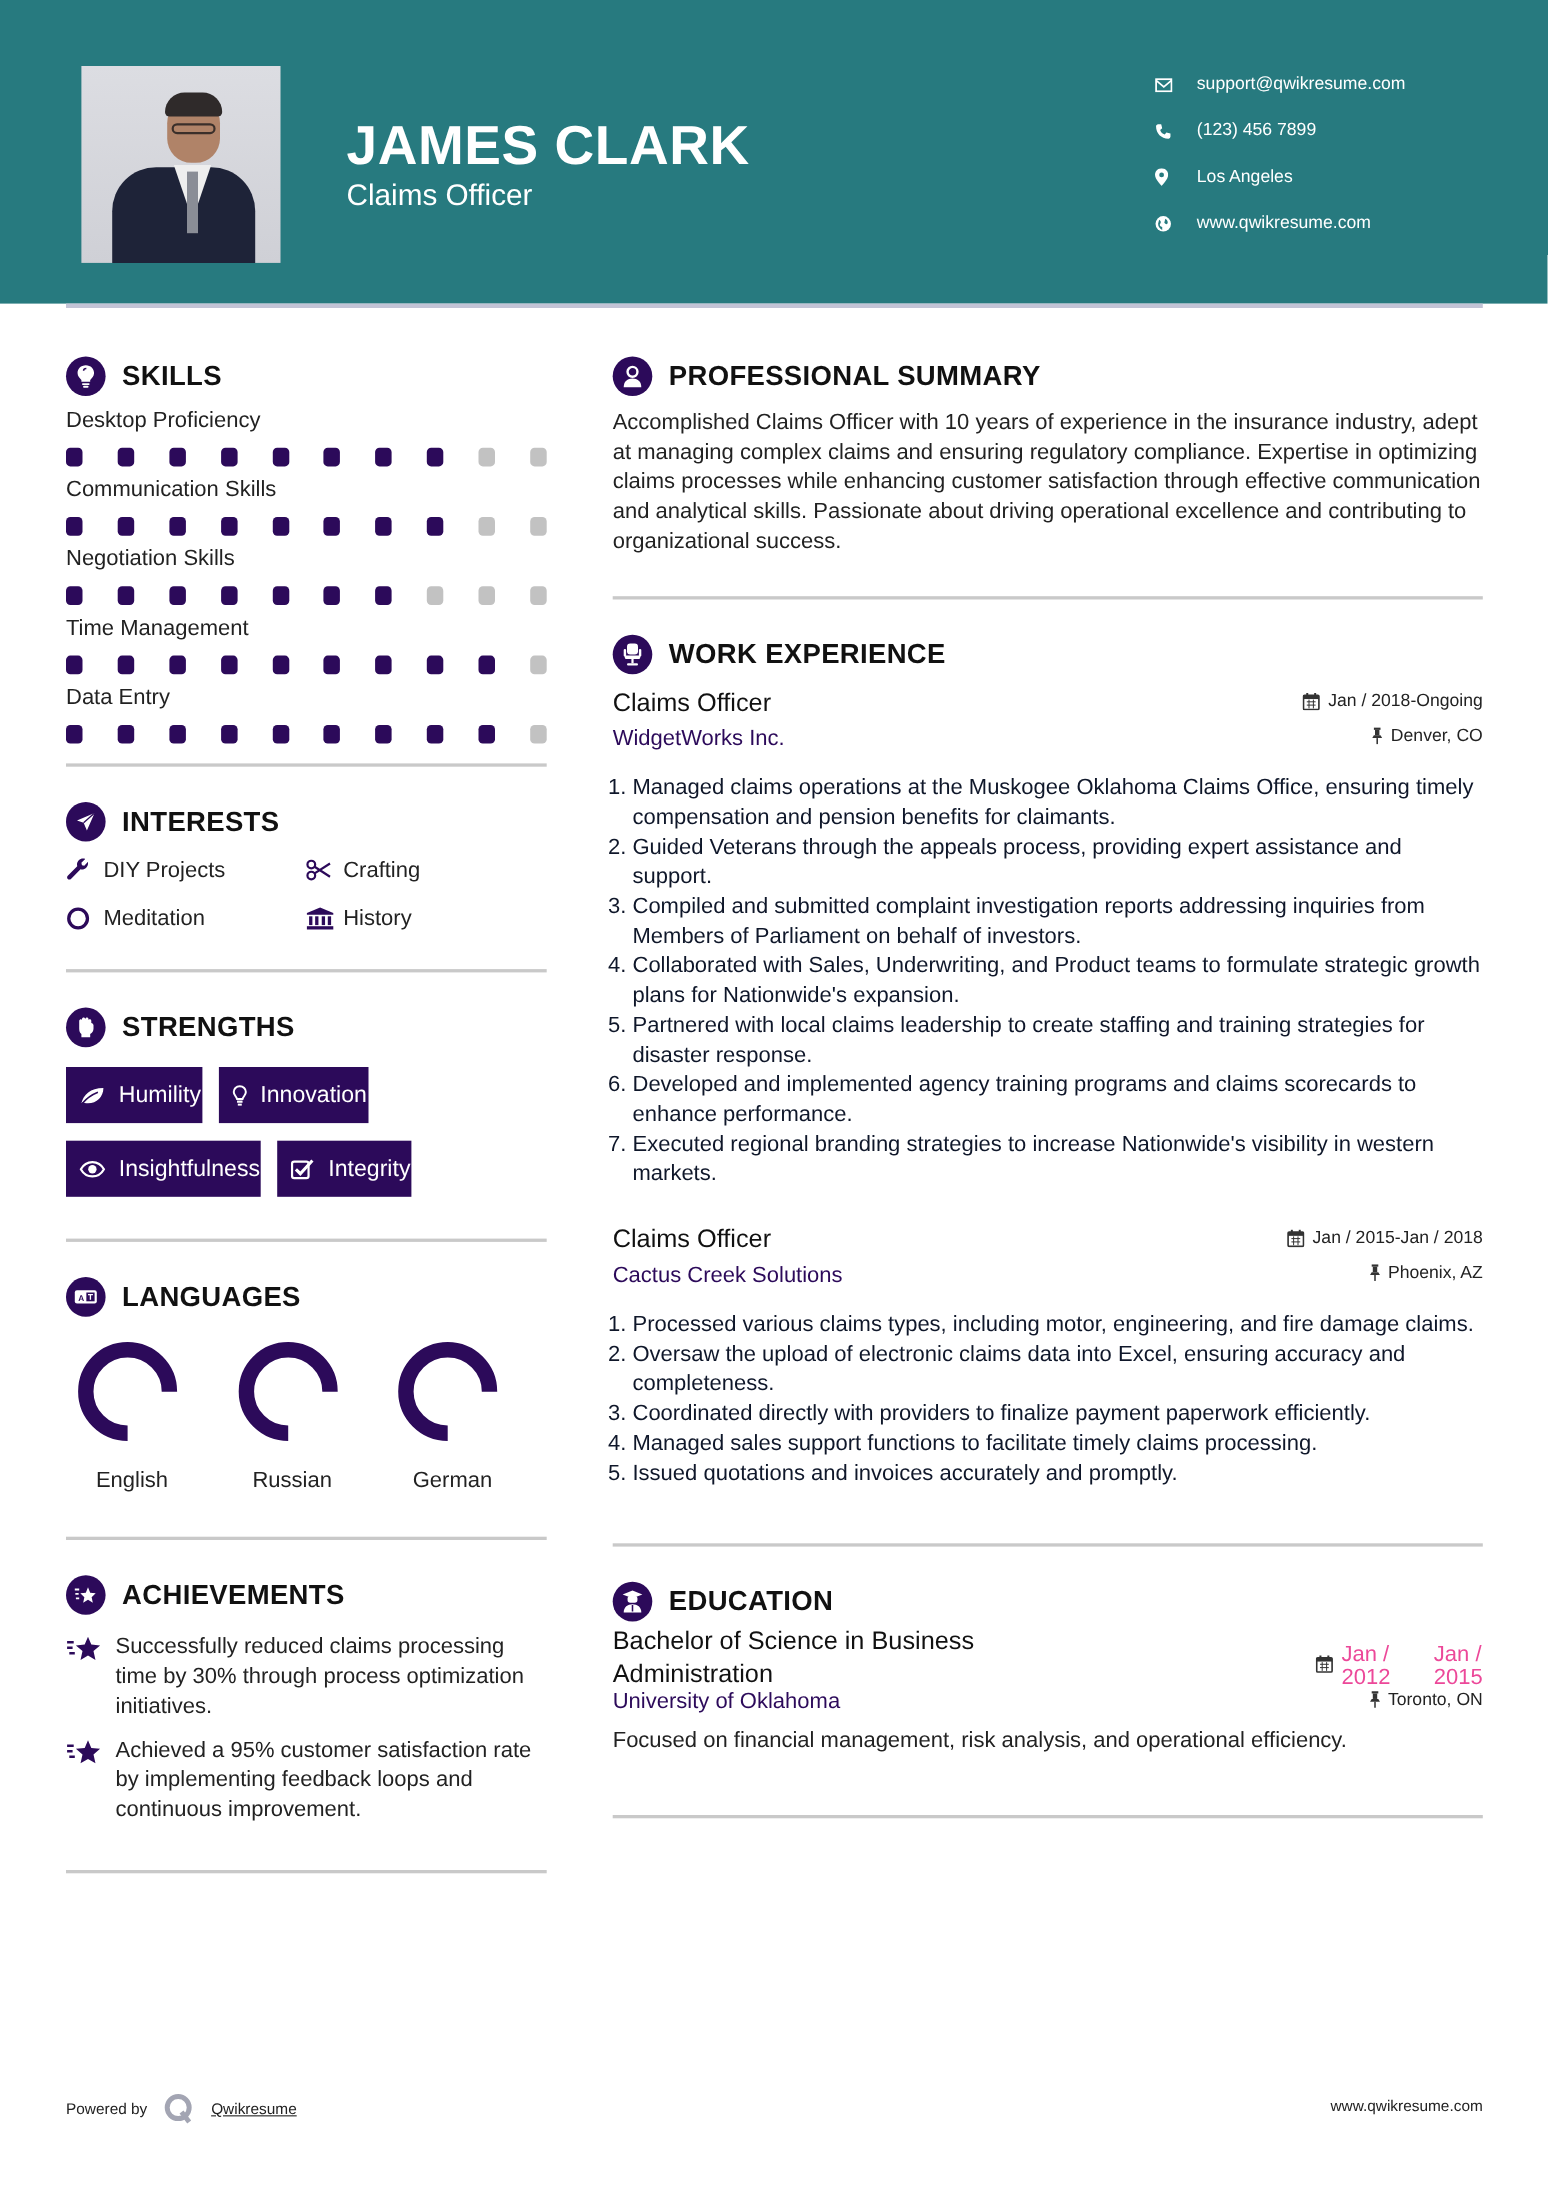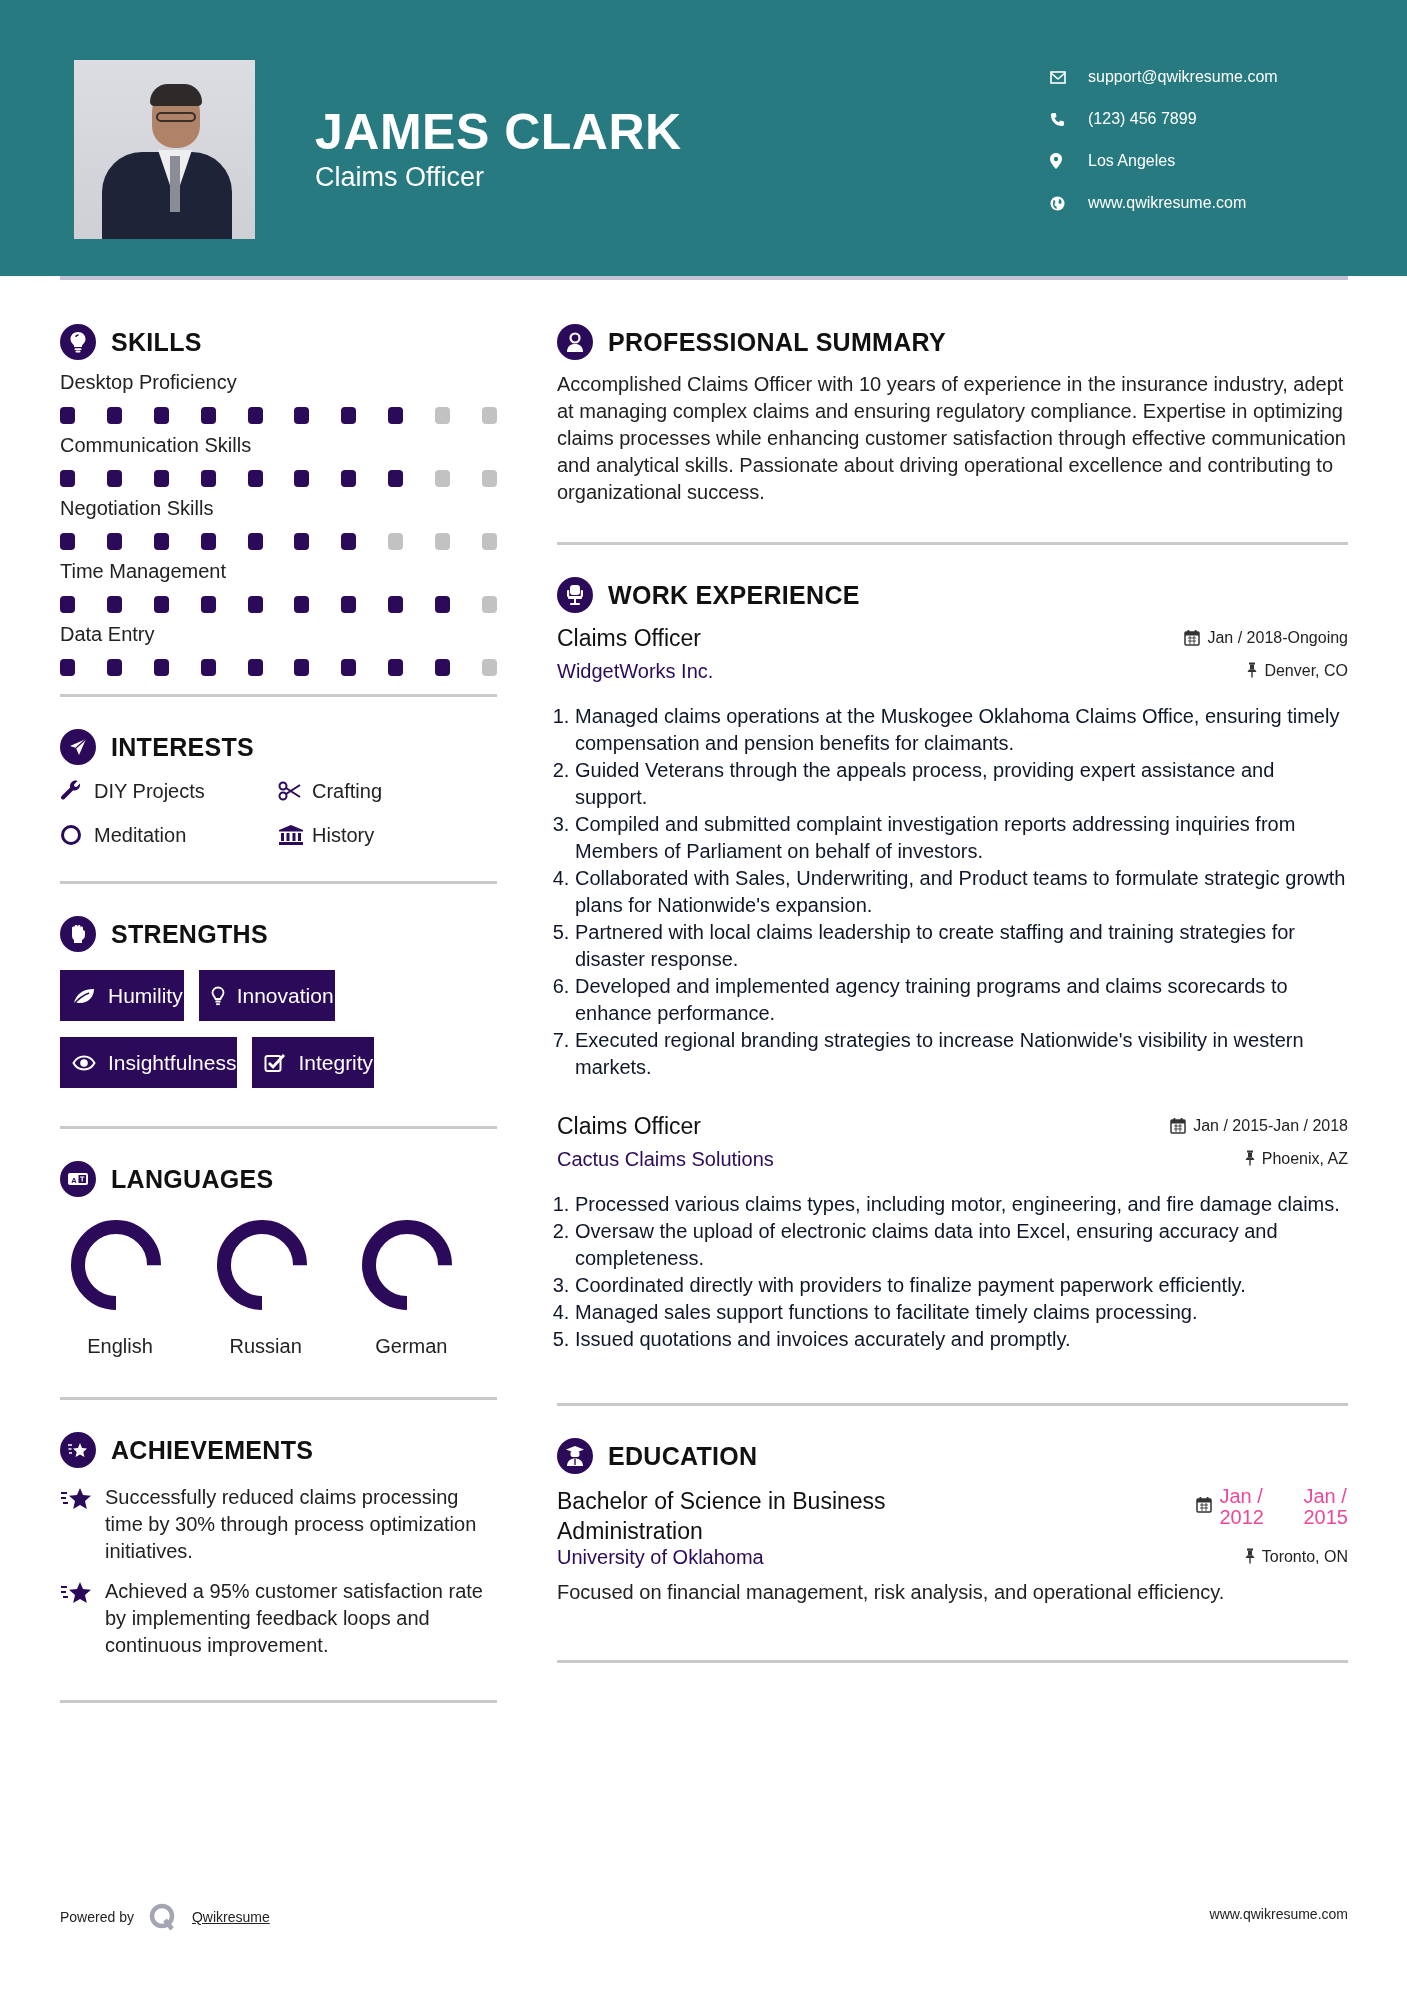--- a/index.html
+++ b/index.html
@@ -475,21 +475,21 @@
                   <rect x="1" y="3" width="14" height="3.5" fill="#333"></rect>
                   <rect x="3.5" y="1" width="1.8" height="4" fill="#333"></rect>
                   <rect x="10.7" y="1" width="1.8" height="4" fill="#333"></rect>
                   <path d="M4 9 L12 9 M4 12 L12 12 M6 7 L6 15 M10 7 L10 15" stroke="#333" stroke-width="0.9"></path>
                 </svg>
               </span>
               <span>Jan / 2015-Jan / 2018</span>
             </div>
           </div>
           <div class="job-row" style="margin-top:8px;">
-            <div class="company">Cactus Claims Solutions</div>
+            <div class="company">Cactus Creek Solutions</div>
             <div class="job-meta">
               <span class="ic">
                 <svg width="10" height="16" viewBox="0 0 10 16">
                   <rect x="2" y="0.5" width="6" height="2" fill="#333"></rect>
                   <rect x="3" y="2.5" width="4" height="5" fill="#333"></rect>
                   <path d="M0.5 10 L2 7.5 L8 7.5 L9.5 10 Z" fill="#333"></path>
                   <rect x="4.3" y="10" width="1.4" height="5.5" fill="#333"></rect>
                 </svg>
               </span>
               <span>Phoenix, AZ</span>
@@ -513,21 +513,21 @@
       <span class="badge">
         <svg width="20" height="22" viewBox="0 0 20 22">
             <path d="M10 1 L19 4.5 L10 8 L1 4.5 Z" fill="#fff"></path>
             <rect x="5.5" y="6" width="9" height="6" rx="2.5" fill="#fff"></rect>
             <path d="M2 21 C2 16 5.5 13.5 10 13.5 C14.5 13.5 18 16 18 21 Z" fill="#fff"></path>
             <path d="M10 14 L10 20" stroke="#2c0a5a" stroke-width="1.4"></path>
           </svg>
       </span>
       <span class="section-title">EDUCATION</span>
     </div>
-    <div class="job-row" style="margin-top:10px; align-items:flex-start;">
+    <div class="job-row" style="margin-top:0; align-items:flex-end;">
       <div class="job-title" style="width:420px; line-height:30px;">Bachelor of Science in Business Administration</div>
       <div class="edu-dates">
         <span class="ic">
           <svg width="16" height="17" viewBox="0 0 16 17">
               <rect x="1" y="3" width="14" height="13" rx="1" fill="none" stroke="#333" stroke-width="1.5"></rect>
               <rect x="1" y="3" width="14" height="3.5" fill="#333"></rect>
               <rect x="3.5" y="1" width="1.8" height="4" fill="#333"></rect>
               <rect x="10.7" y="1" width="1.8" height="4" fill="#333"></rect>
               <path d="M4 9 L12 9 M4 12 L12 12 M6 7 L6 15 M10 7 L10 15" stroke="#333" stroke-width="0.9"></path>
             </svg>

